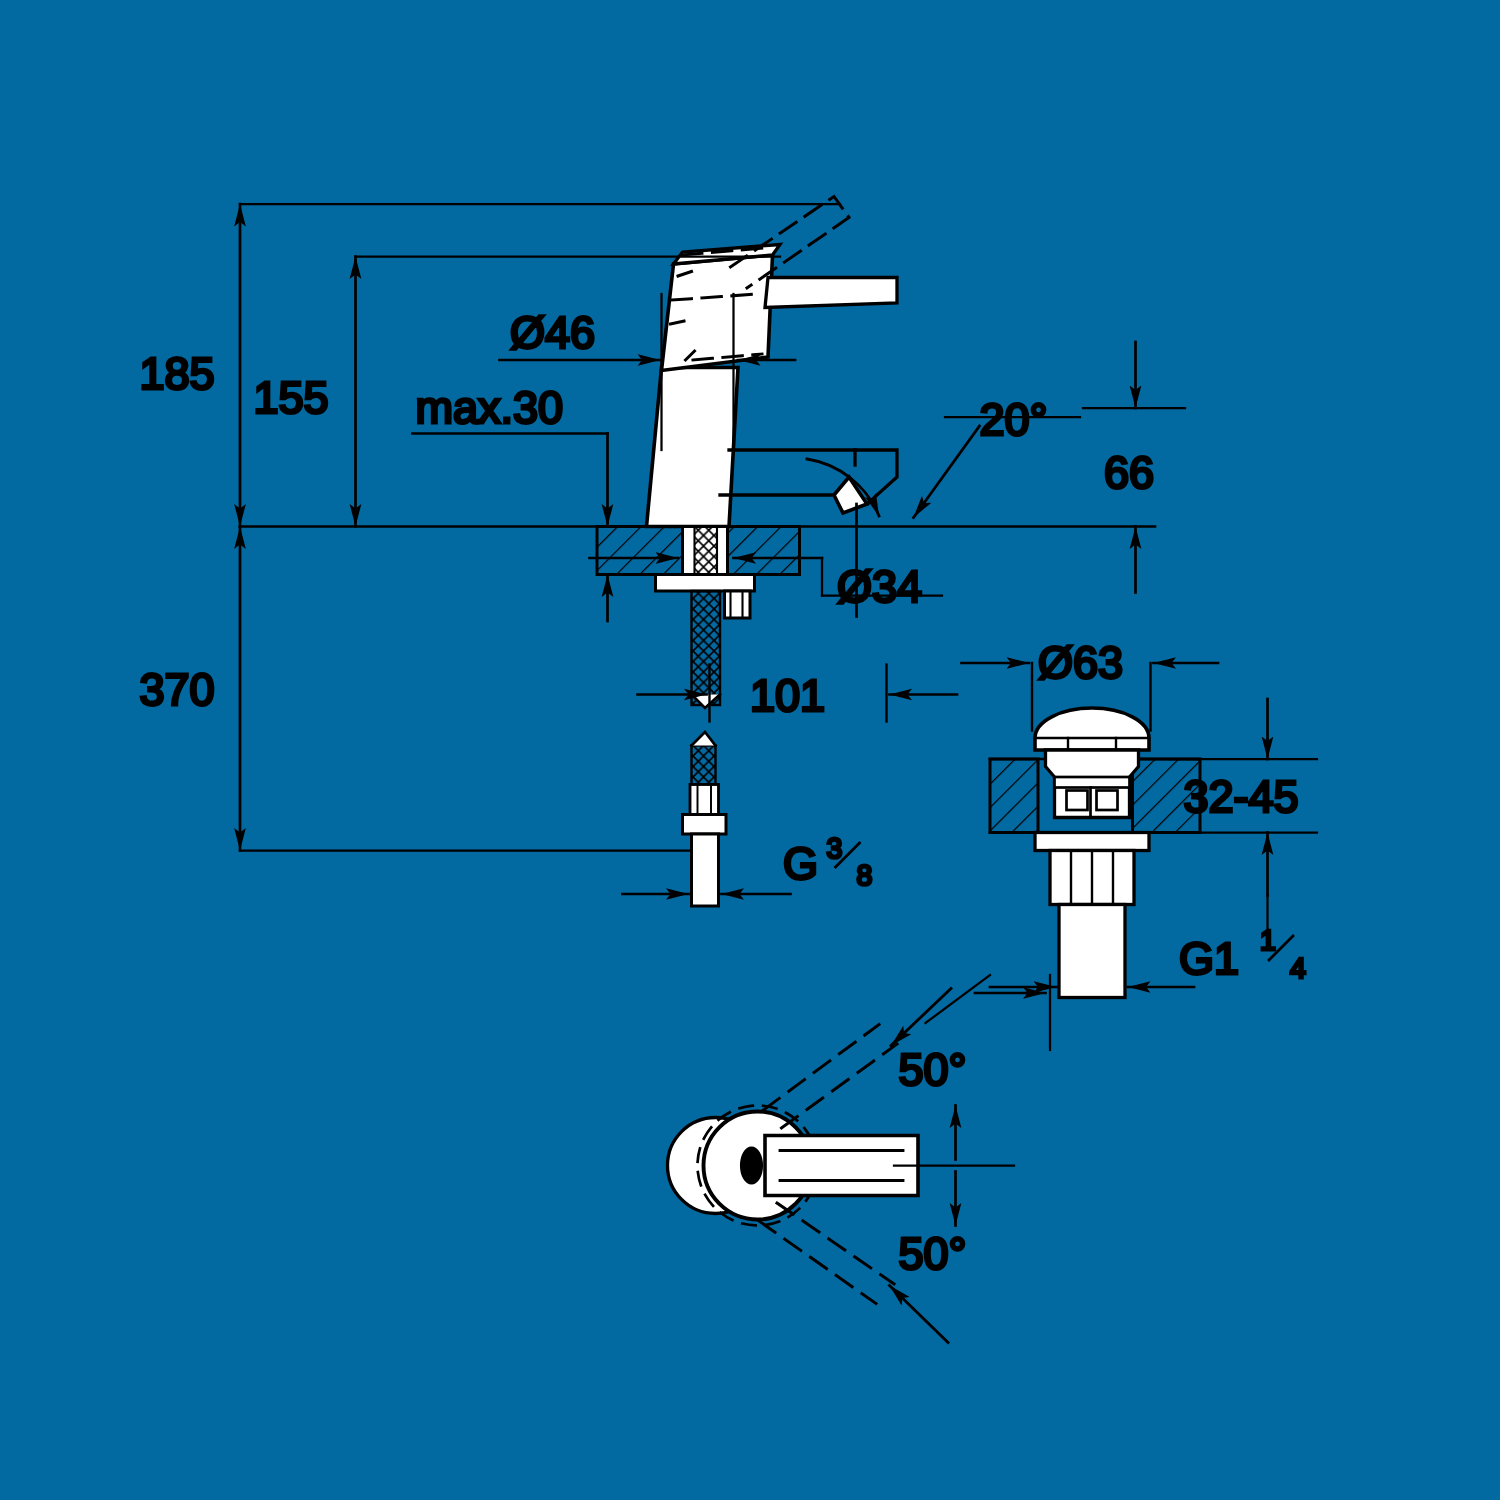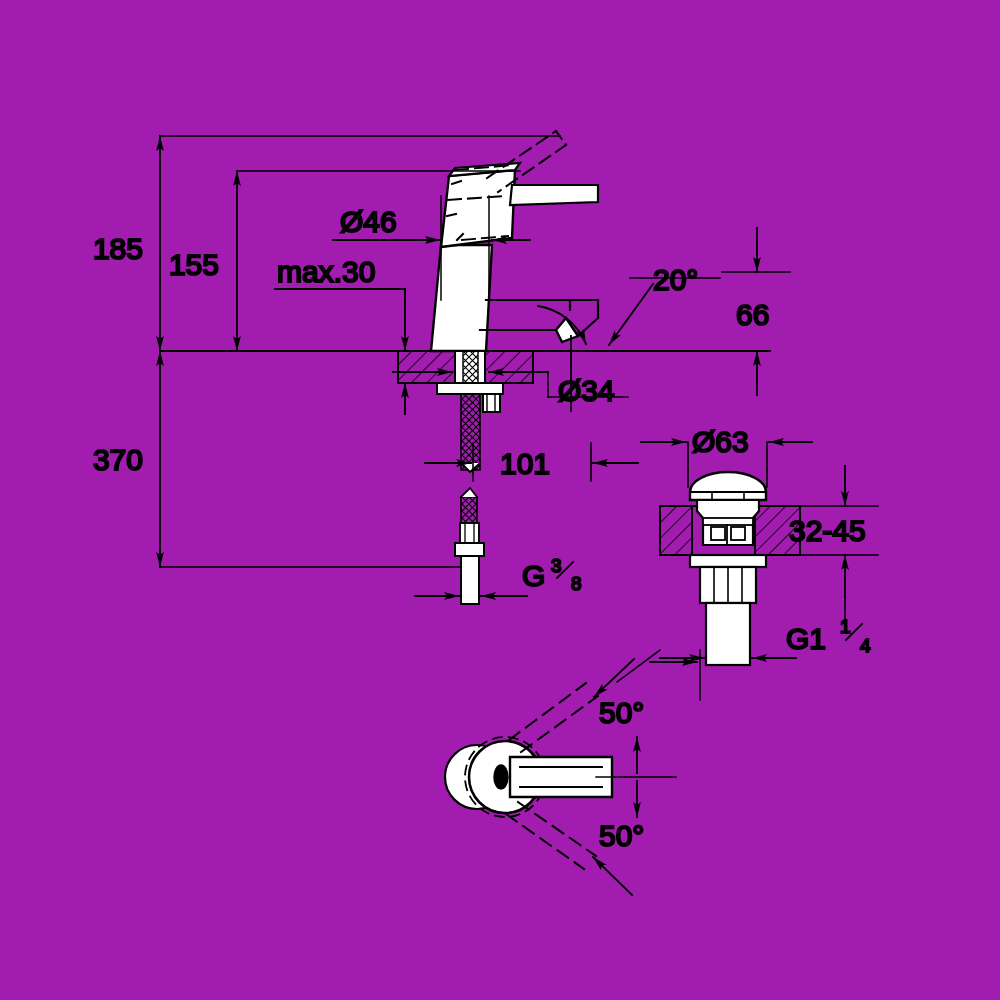--- a/index.html
+++ b/index.html
@@ -8,21 +8,21 @@
     padding: 0;
     background: #ffffff;
   }
   body {
     font-family: "Liberation Sans", sans-serif;
   }
   #sheet {
     position: relative;
     width: 1000px;
     height: 1000px;
-    background: #a21caf;
+    background: #0369a1;
     overflow: hidden;
   }
   #sheet svg {
     position: absolute;
     top: 0;
     left: 0;
   }
   .dimtext {
     font-family: "Liberation Sans", sans-serif;
     font-size: 30px;

